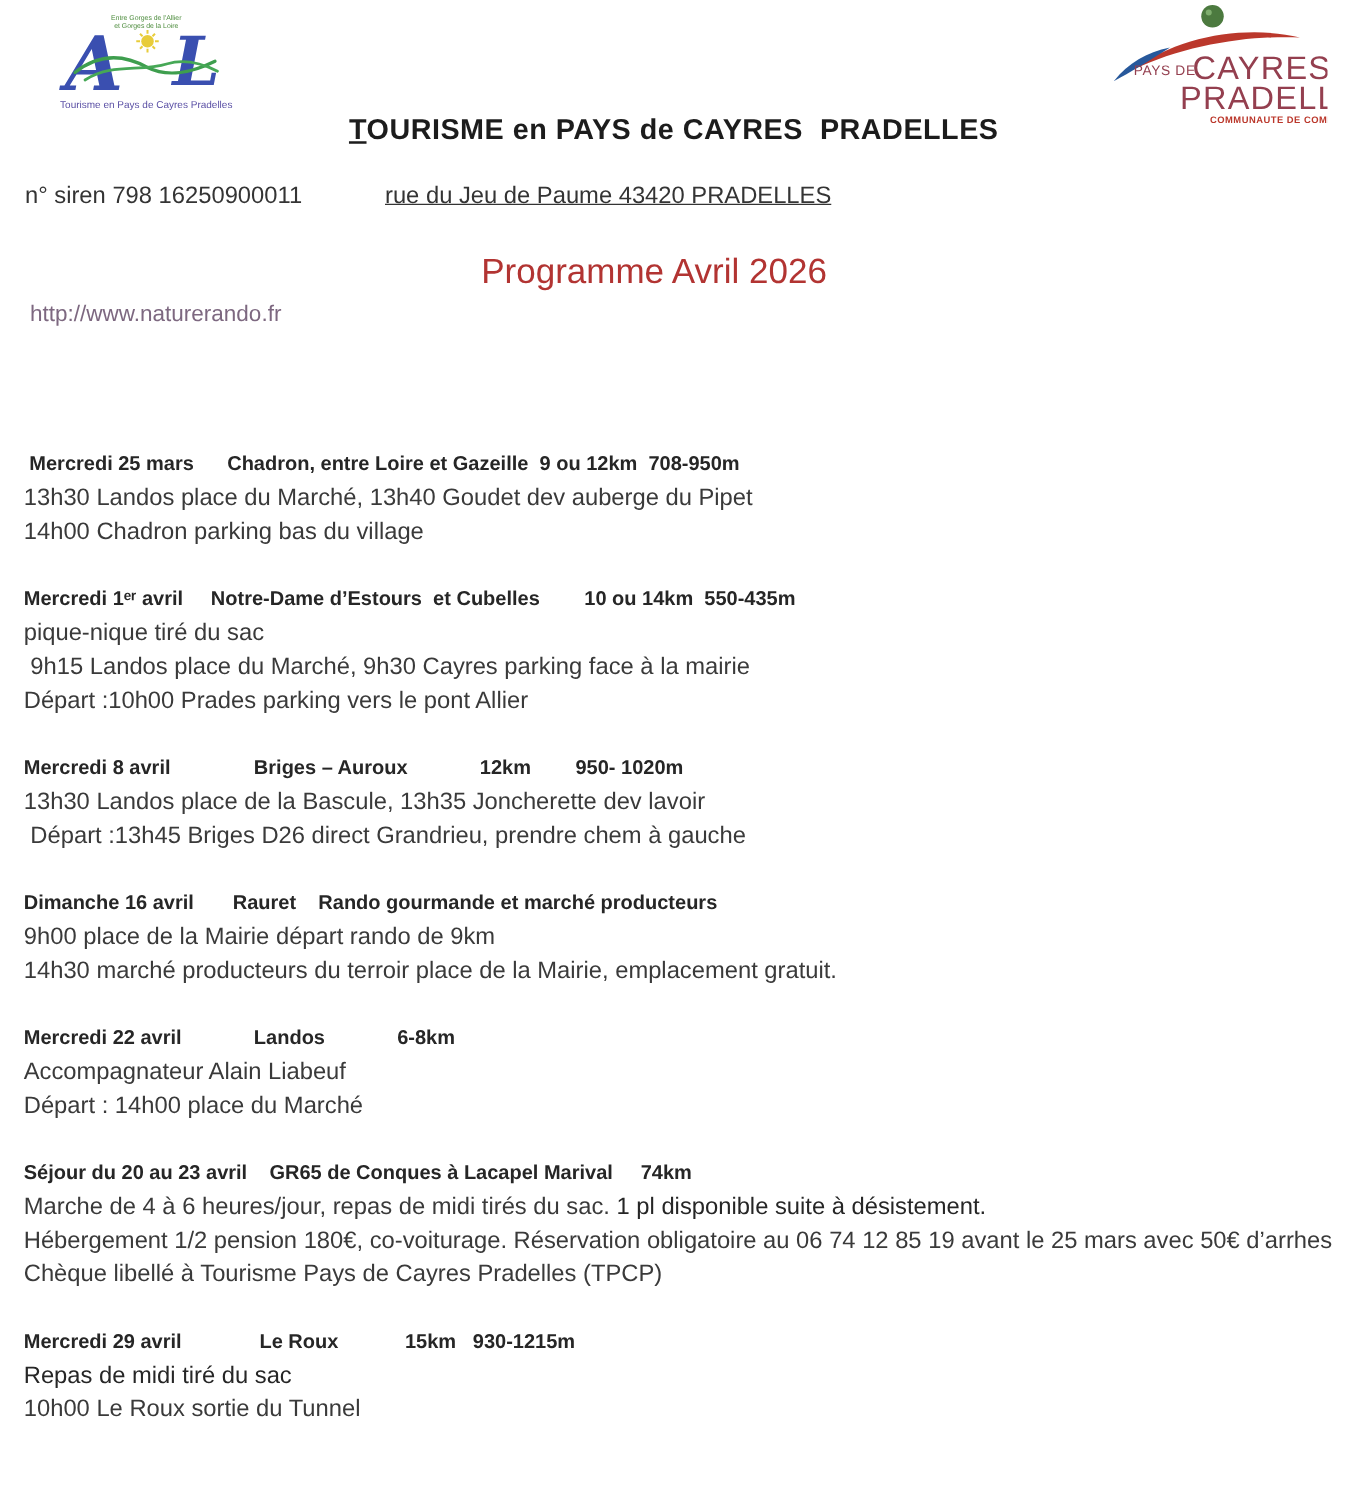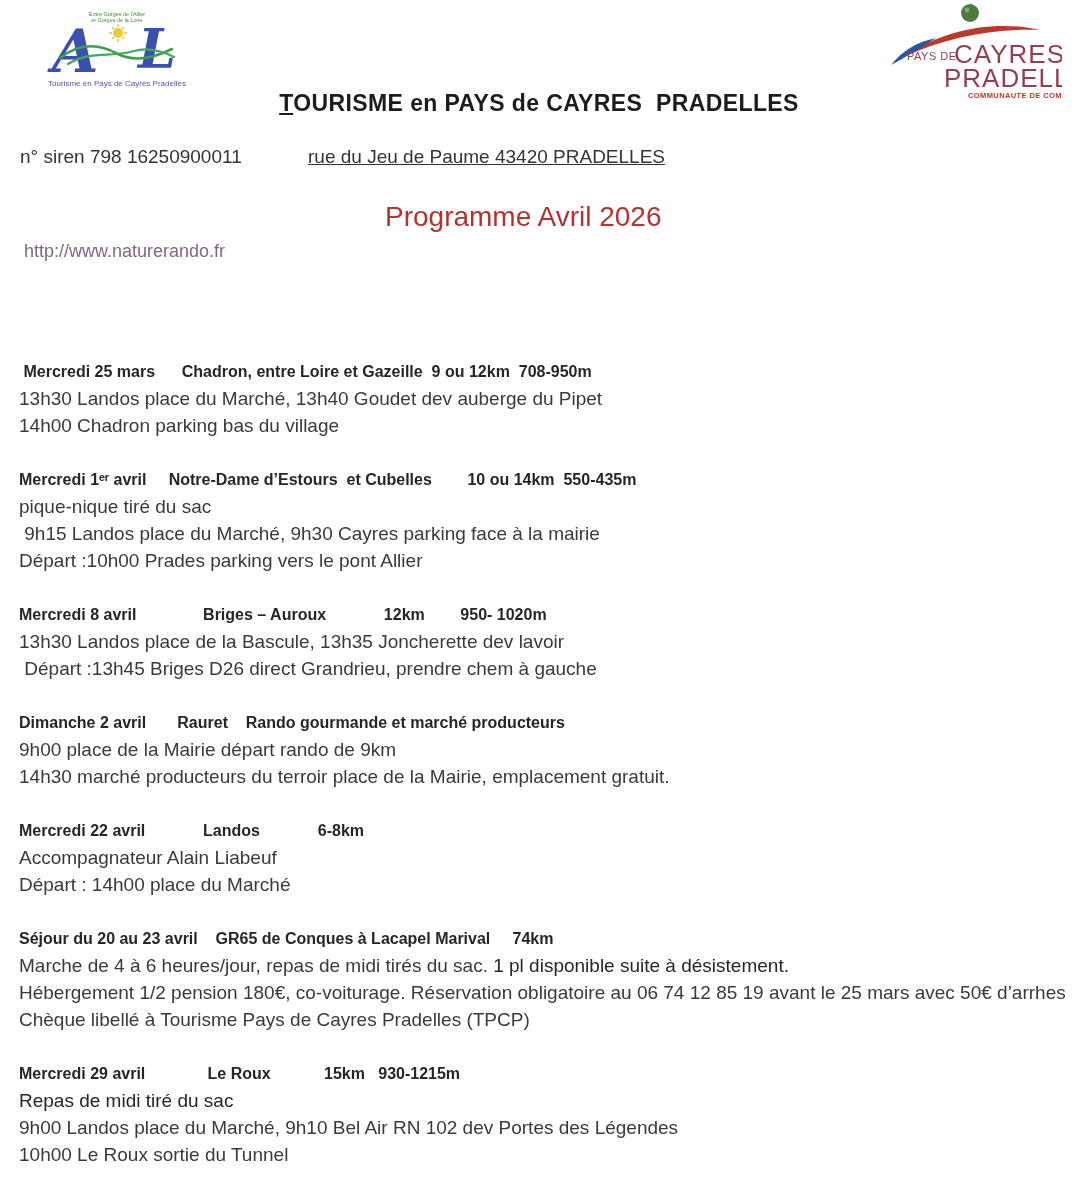--- a/index.html
+++ b/index.html
@@ -91,36 +91,35 @@
         <div class="event-line"><span>pique-nique tiré du sac</span></div>
         <div class="event-line"><span> 9h15 Landos place du Marché, 9h30 Cayres parking face à la mairie</span></div>
         <div class="event-line"><span>Départ :10h00 Prades parking vers le pont Allier</span></div>
       </div>
       <div class="event-block">
         <div class="event-header">Mercredi 8 avril               Briges – Auroux             12km        950- 1020m</div>
         <div class="event-line"><span>13h30 Landos place de la Bascule, 13h35 Joncherette dev lavoir</span></div>
         <div class="event-line"><span> Départ :13h45 Briges D26 direct Grandrieu, prendre chem à gauche</span></div>
       </div>
       <div class="event-block">
-        <div class="event-header">Dimanche 2 avril       Rauret    Rando gourmande et marché producteurs</div>
+        <div class="event-header">Dimanche 16 avril       Rauret    Rando gourmande et marché producteurs</div>
         <div class="event-line"><span>9h00 place de la Mairie départ rando de 9km</span></div>
         <div class="event-line"><span>14h30 marché producteurs du terroir place de la Mairie, emplacement gratuit.</span></div>
       </div>
       <div class="event-block">
         <div class="event-header">Mercredi 22 avril             Landos             6-8km</div>
         <div class="event-line"><span>Accompagnateur Alain Liabeuf</span></div>
         <div class="event-line"><span>Départ : 14h00 place du Marché</span></div>
       </div>
       <div class="event-block">
         <div class="event-header">Séjour du 20 au 23 avril    GR65 de Conques à Lacapel Marival     74km</div>
         <div class="event-line"><span>Marche de 4 à 6 heures/jour, repas de midi tirés du sac. </span><span class="bold">1 pl disponible suite à désistement.</span></div>
         <div class="event-line"><span>Hébergement 1/2 pension 180€, co-voiturage. Réservation obligatoire au 06 74 12 85 19 avant le 25 mars avec 50€ d’arrhes</span></div>
         <div class="event-line"><span>Chèque libellé à Tourisme Pays de Cayres Pradelles (TPCP)</span></div>
       </div>
       <div class="event-block">
         <div class="event-header">Mercredi 29 avril              Le Roux            15km   930-1215m</div>
         <div class="event-line"><span class="bold">Repas de midi tiré du sac</span></div>
-        <div class="event-line"><span>9h00 Landos place du Marché, 9h10 Bel Air RN 102 dev Portes des Légendes</span></div>
         <div class="event-line"><span>10h00 Le Roux sortie du Tunnel</span></div>
       </div>
     </div>
 
 </div>
 
 </body></html>

